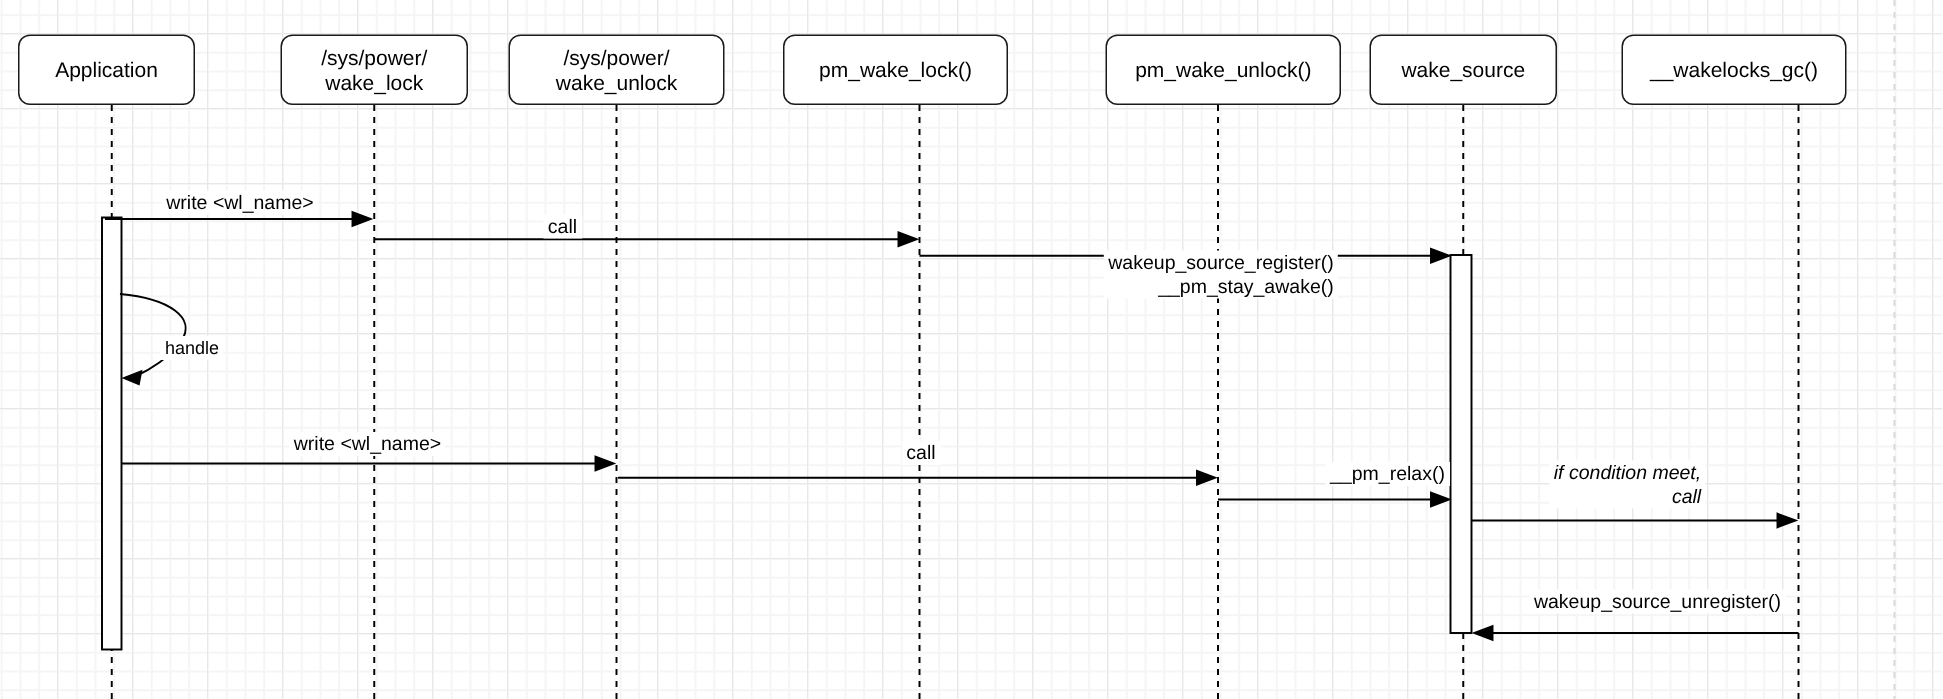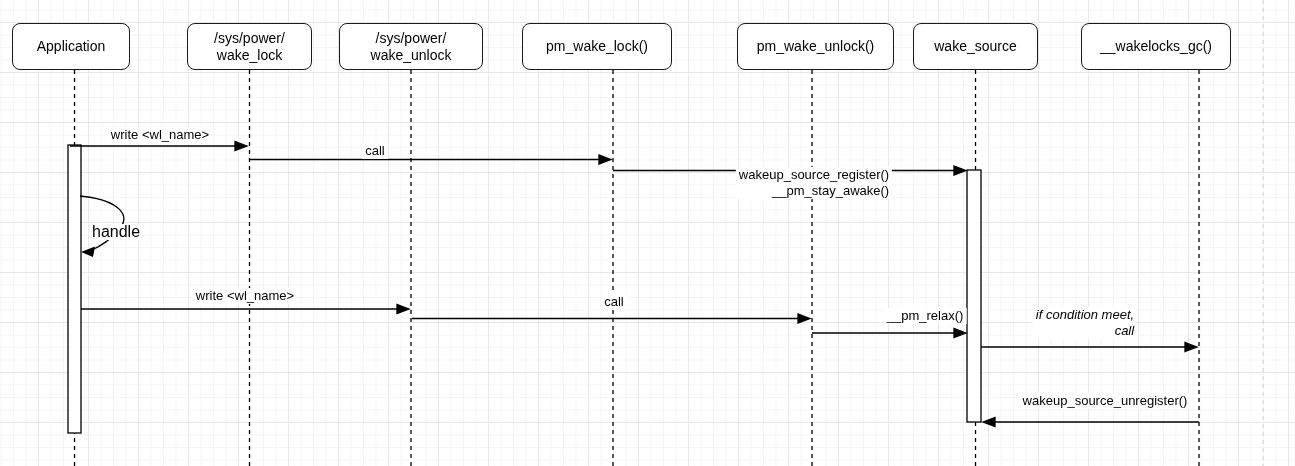--- a/index.html
+++ b/index.html
@@ -50,21 +50,21 @@
     background: #ffffff;
     padding: 0 3px;
     font-size: 13px; line-height: 16px; color: #000000;
     text-align: right;
     white-space: pre-line;
     z-index: 2;
   }
   .msg-0 { left: 160px;  top: 127px; }
   .msg-1 { left: 375px;  top: 143px; }
   .msg-2 { left: 814px;  top: 131px; margin-top: 36px; }
-  .msg-3 { left: 116px;  top: 224px; font-size: 16px; }
+  .msg-3 { left: 128px;  top: 224px; font-size: 12px; }
   .msg-4 { left: 245px;  top: 288px; }
   .msg-5 { left: 614px;  top: 294px; }
   .msg-6 { left: 925px;  top: 308px; }
   .msg-7 { left: 1085px; top: 307px; font-style: italic; }
   .msg-8 { left: 1089px; top: 393px; margin-left: 16px; }
 </style>
 </head>
 <body>
 
 <div class="canvas">

